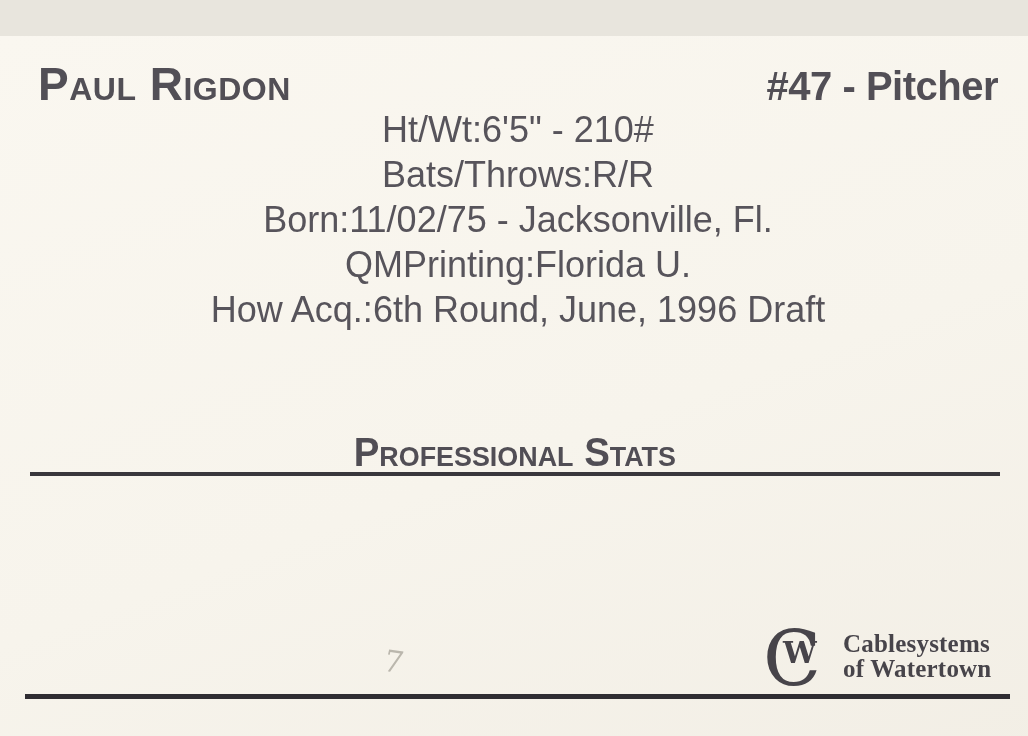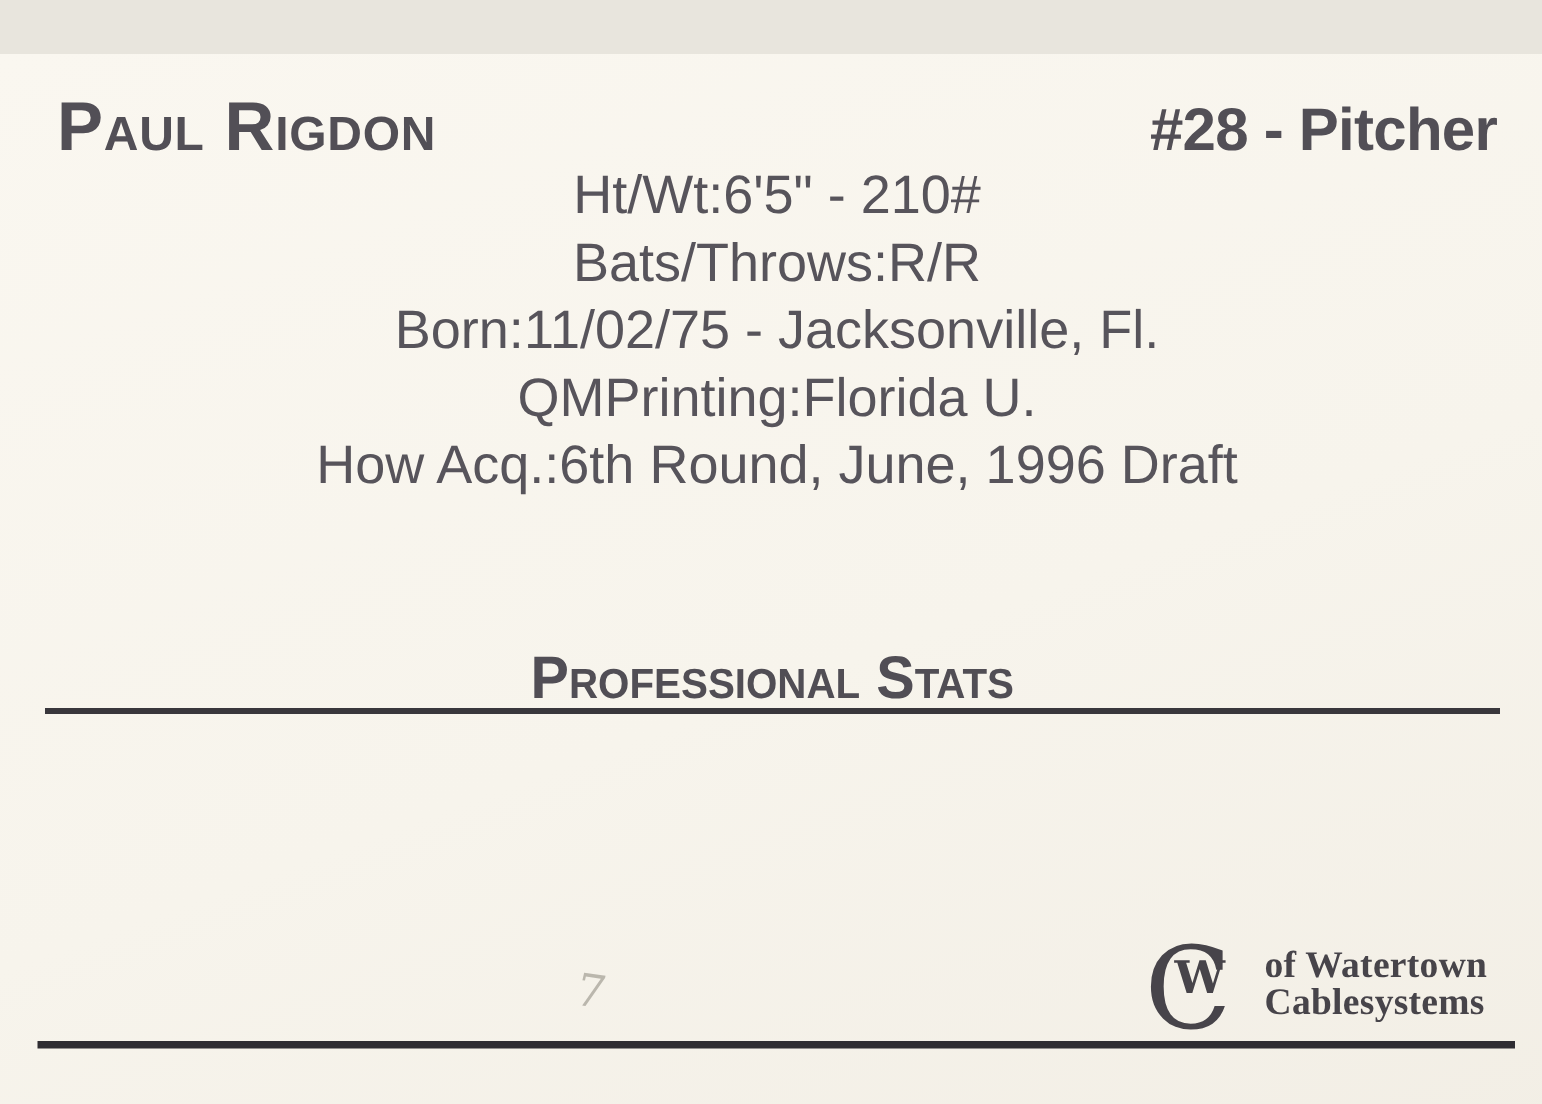--- a/index.html
+++ b/index.html
@@ -132,21 +132,21 @@
   .footer-left  { transform: scaleX(0.86); transform-origin: left center;  white-space: nowrap; }
   .footer-right { transform: scaleX(0.86); transform-origin: right center; white-space: nowrap; }
 </style>
 </head>
 <body>
 
 <div class="card">
 
   <div class="header-row">
     <div class="player-name">Paul Rigdon</div>
-    <div class="player-number">#28 - Pitcher</div>
+    <div class="player-number">#47 - Pitcher</div>
   </div>
 
   <div class="info-row">
     <span class="info-label">Ht/Wt:</span>
     <span class="info-value">6'5" - 210#</span>
   </div>
   <div class="info-row">
     <span class="info-label">Bats/Throws:</span>
     <span class="info-value">R/R</span>
   </div>
@@ -170,21 +170,21 @@
   </div>
 
   <span class="pencil-mark">7</span>
 
   <div class="logo">
     <div class="monogram">
       <span class="mono-c">C</span>
       <span class="mono-w">W</span>
     </div>
     <div class="logo-text">
+      <div>Cablesystems</div>
       <div>of Watertown</div>
-      <div>Cablesystems</div>
     </div>
   </div>
 
   <div class="footer-rule"></div>
 
 
 </div>
 
 </body></html>

